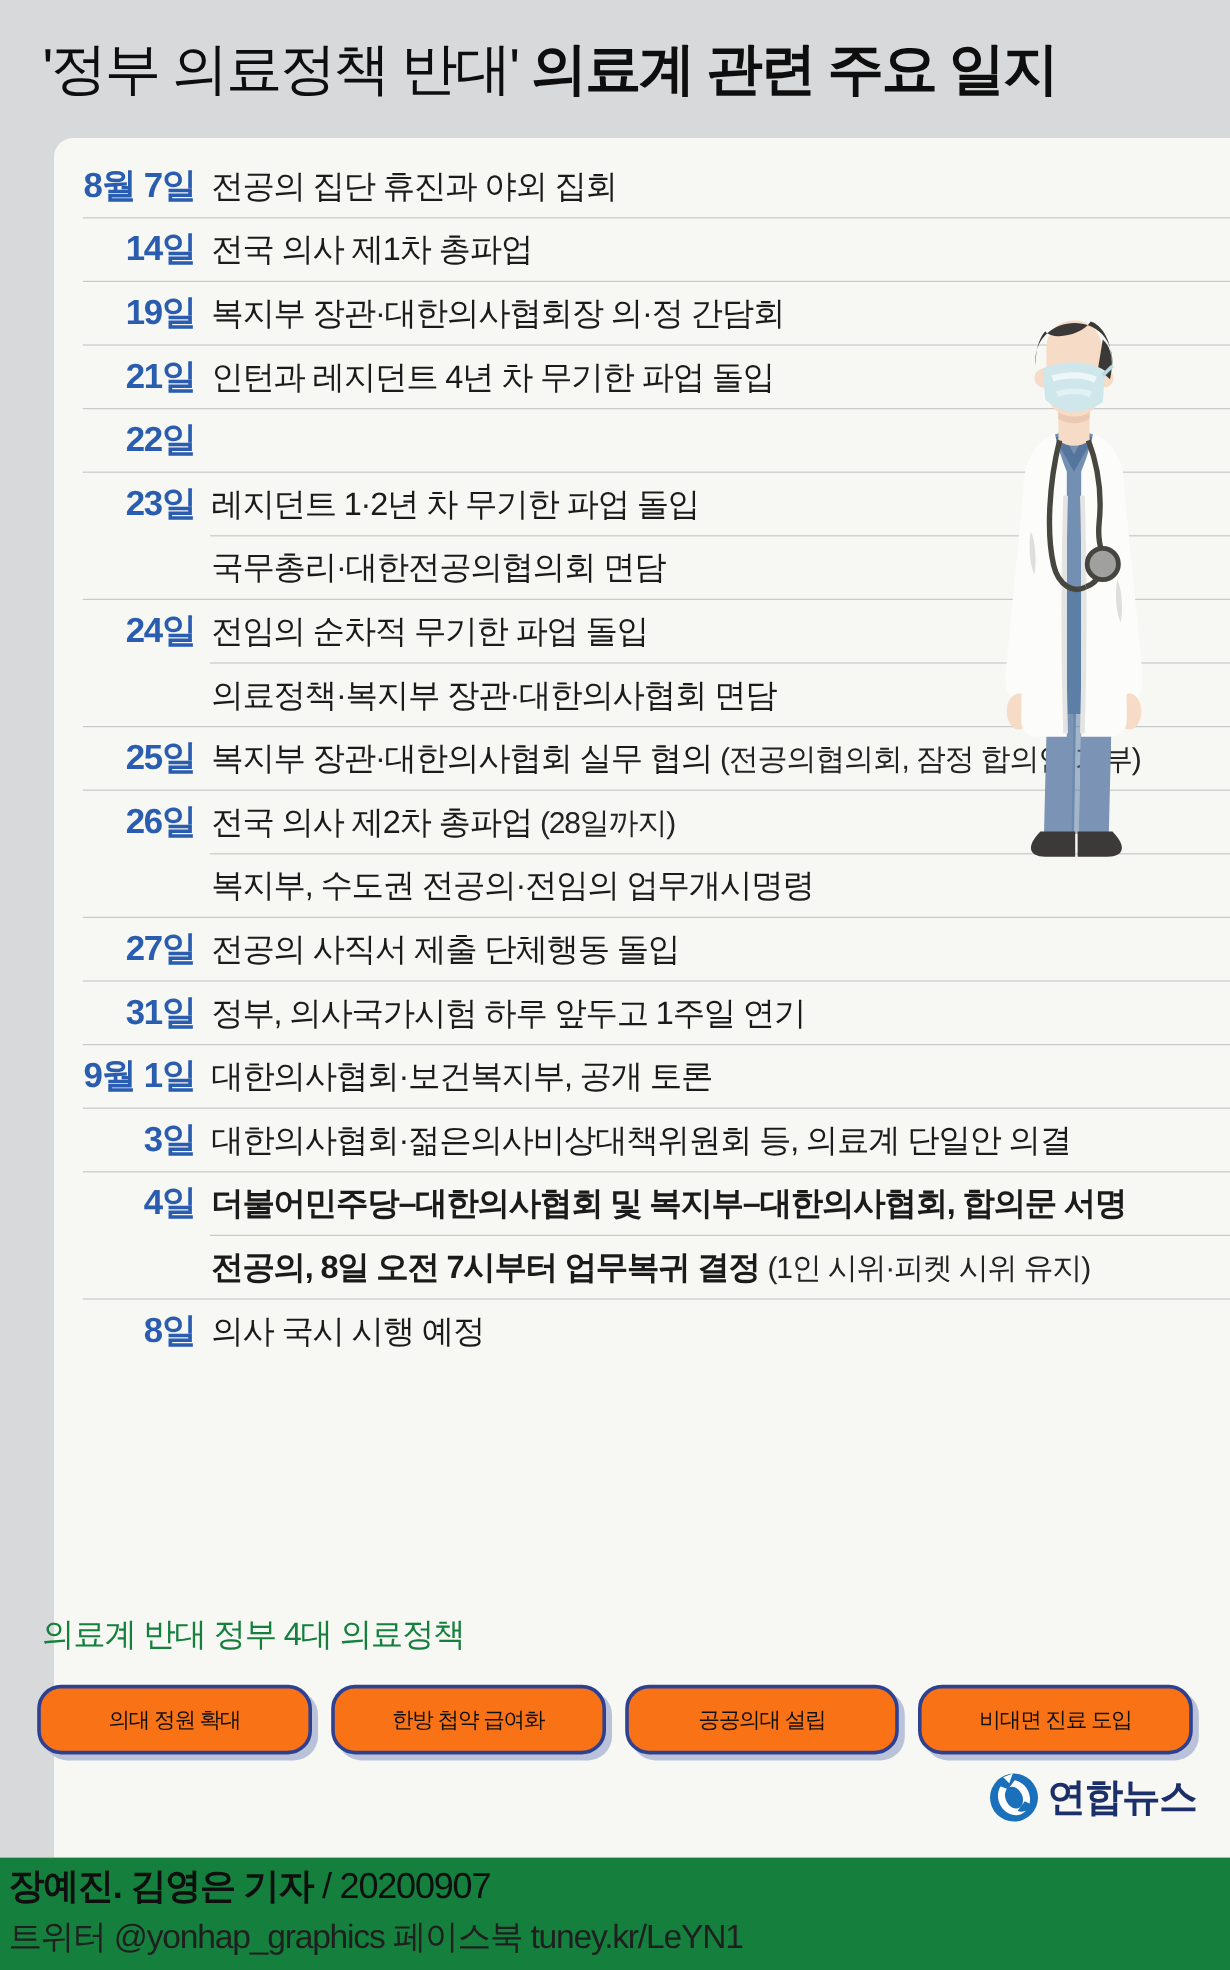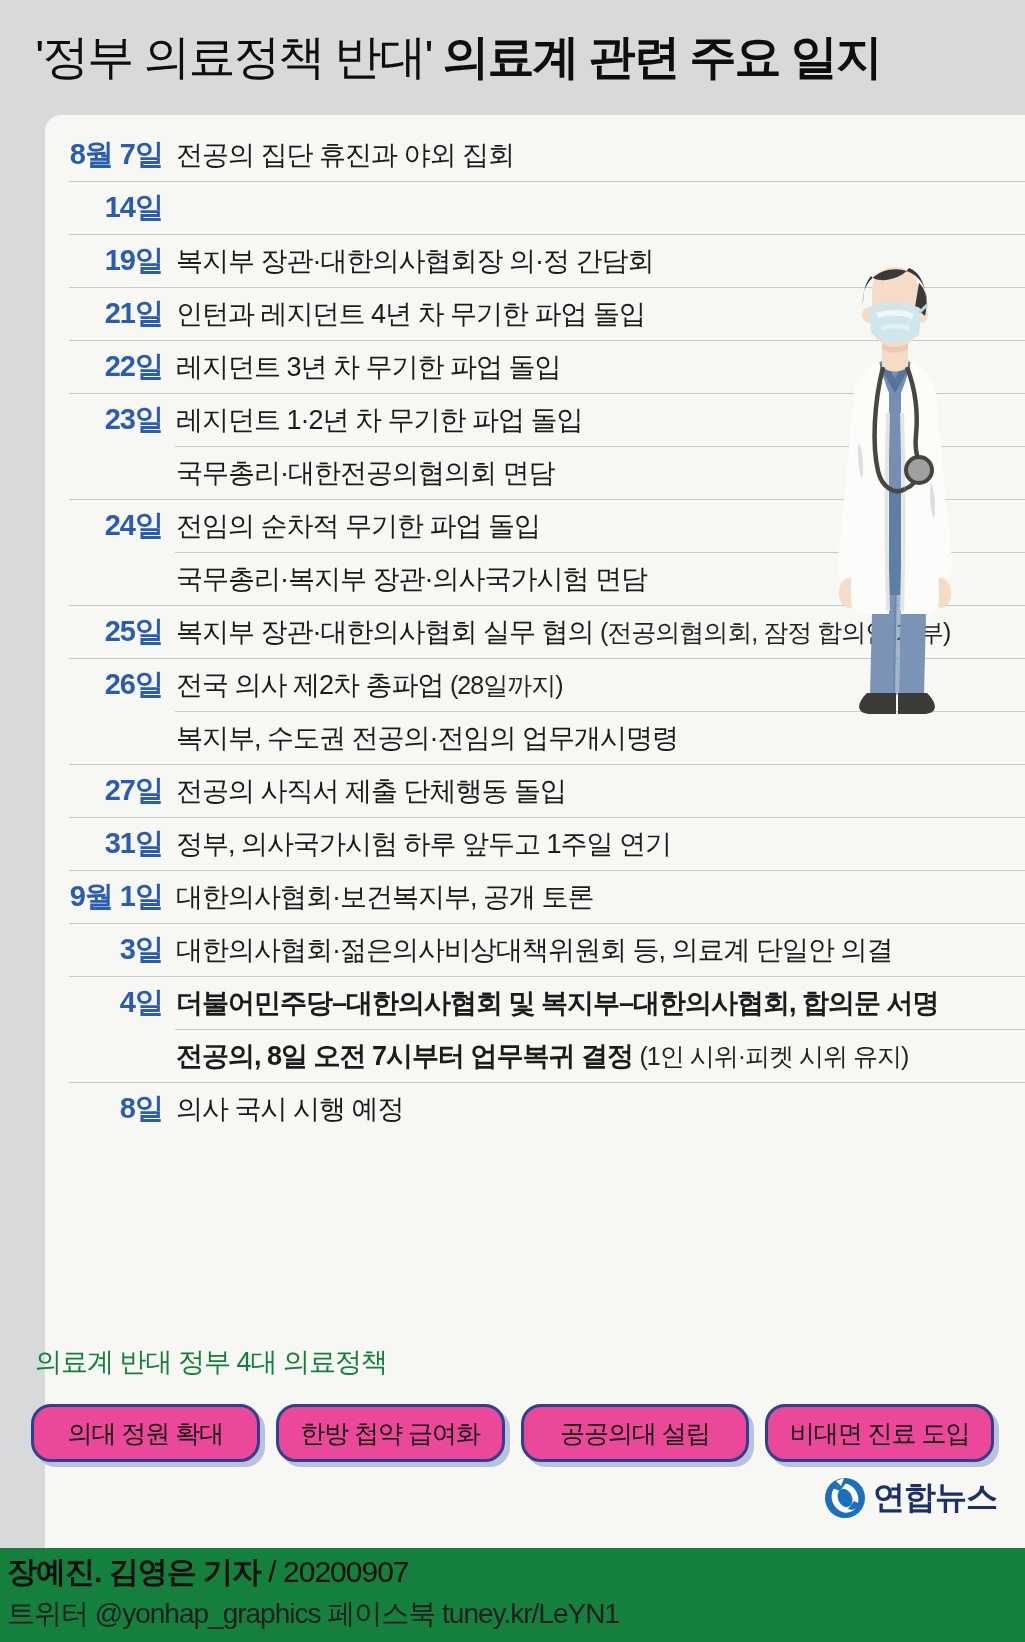--- a/index.html
+++ b/index.html
@@ -50,24 +50,24 @@
   .seg.s{font-weight:400;font-size:25px;color:#232323;}
   .doctor{position:absolute;left:770px;top:128px;width:160px;height:476px;}
   .section-heading{
     position:absolute;left:35px;top:1344px;font-size:27px;font-weight:400;
     letter-spacing:-1px;color:#15803d;
   }
   .policies{
     position:absolute;left:31px;top:1404px;width:963px;display:flex;gap:16px;
   }
   .policy{
-    flex:1;height:52px;background:#ec4899;border:3px solid var(--btn-border);
+    flex:1;height:52px;background:#f97316;border:3px solid var(--btn-border);
     border-radius:20px;box-shadow:5px 5px 0 var(--btn-shadow);
     display:flex;align-items:center;justify-content:center;
-    font-size:25px;font-weight:500;letter-spacing:-1px;color:#101010;white-space:nowrap;
+    font-size:18px;font-weight:500;letter-spacing:-1px;color:#101010;white-space:nowrap;
   }
   .logo{
     position:absolute;right:28px;top:1476px;display:flex;align-items:center;gap:7px;
   }
   .logo-text{font-size:32px;font-weight:800;letter-spacing:-1px;color:var(--logo-navy);}
   .footer{position:absolute;left:0;top:1548px;width:1025px;height:94px;background:#15803d;}
   .credit{position:absolute;left:7px;top:4px;font-size:30px;letter-spacing:-1px;color:#0f0f0f;white-space:nowrap;}
   .credit .bold{font-weight:700;}
   .credit .reg{font-weight:400;}
   .social{position:absolute;left:7px;top:47px;font-size:28px;font-weight:400;letter-spacing:-1px;color:#1f1f1f;white-space:nowrap;}
@@ -82,48 +82,48 @@
 </div>
 
 <div class="panel">
   <div class="rows">
       <div class="row">
         <div class="date">8월 7일</div>
         <div class="text"><span class="seg">전공의 집단 휴진과 야외 집회</span></div>
       </div>
       <div class="row div-full">
         <div class="date">14일</div>
+        <div class="text"><span class="seg">전국 의사 제1차 총파업</span></div>
       </div>
       <div class="row div-full">
         <div class="date">19일</div>
         <div class="text"><span class="seg">복지부 장관·대한의사협회장 의·정 간담회</span></div>
       </div>
       <div class="row div-full">
         <div class="date">21일</div>
         <div class="text"><span class="seg">인턴과 레지던트 4년 차 무기한 파업 돌입</span></div>
       </div>
       <div class="row div-full">
         <div class="date">22일</div>
-        <div class="text"><span class="seg">레지던트 3년 차 무기한 파업 돌입</span></div>
       </div>
       <div class="row div-full">
         <div class="date">23일</div>
         <div class="text"><span class="seg">레지던트 1·2년 차 무기한 파업 돌입</span></div>
       </div>
       <div class="row div-indent">
         <div class="date"></div>
         <div class="text"><span class="seg">국무총리·대한전공의협의회 면담</span></div>
       </div>
       <div class="row div-full">
         <div class="date">24일</div>
         <div class="text"><span class="seg">전임의 순차적 무기한 파업 돌입</span></div>
       </div>
       <div class="row div-indent">
         <div class="date"></div>
-        <div class="text"><span class="seg">국무총리·복지부 장관·의사국가시험 면담</span></div>
+        <div class="text"><span class="seg">의료정책·복지부 장관·대한의사협회 면담</span></div>
       </div>
       <div class="row div-full">
         <div class="date">25일</div>
         <div class="text"><span class="seg">복지부 장관·대한의사협회 실무 협의 </span><span class="seg s">(전공의협의회, 잠정 합의안 거부)</span></div>
       </div>
       <div class="row div-full">
         <div class="date">26일</div>
         <div class="text"><span class="seg">전국 의사 제2차 총파업 </span><span class="seg s">(28일까지)</span></div>
       </div>
       <div class="row div-indent">

